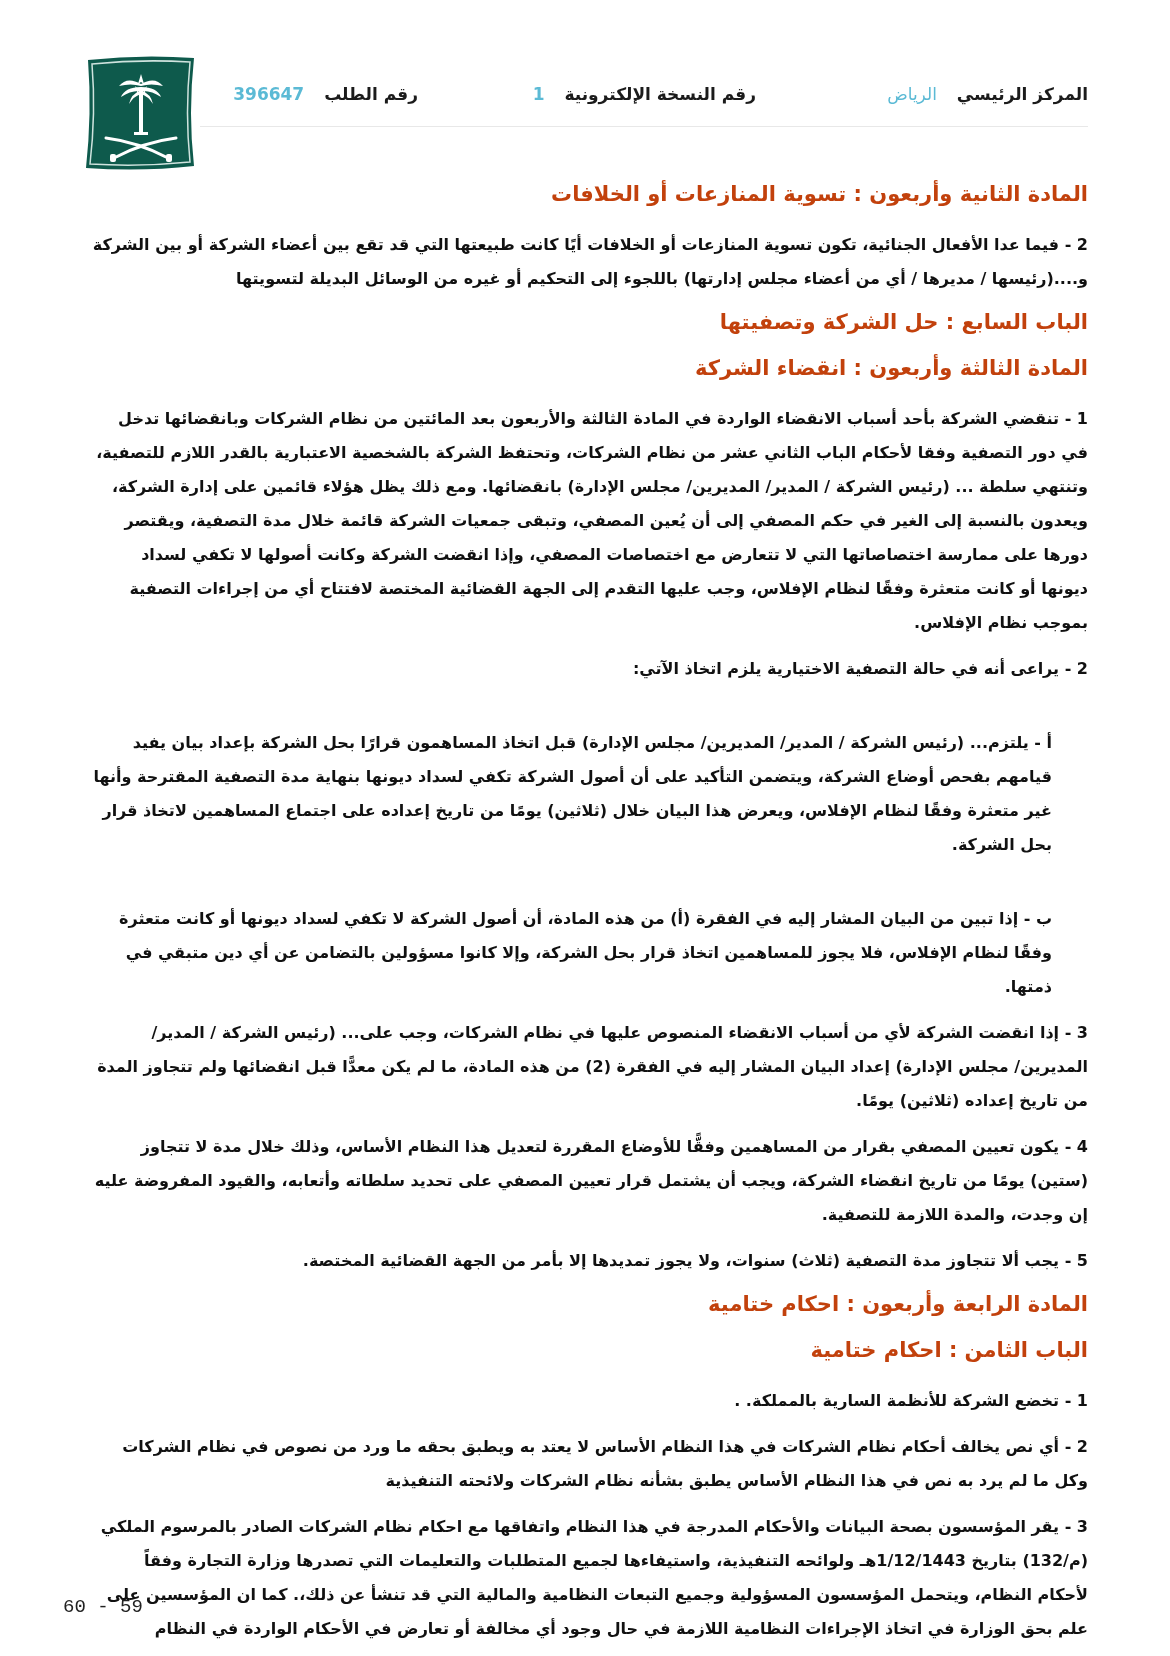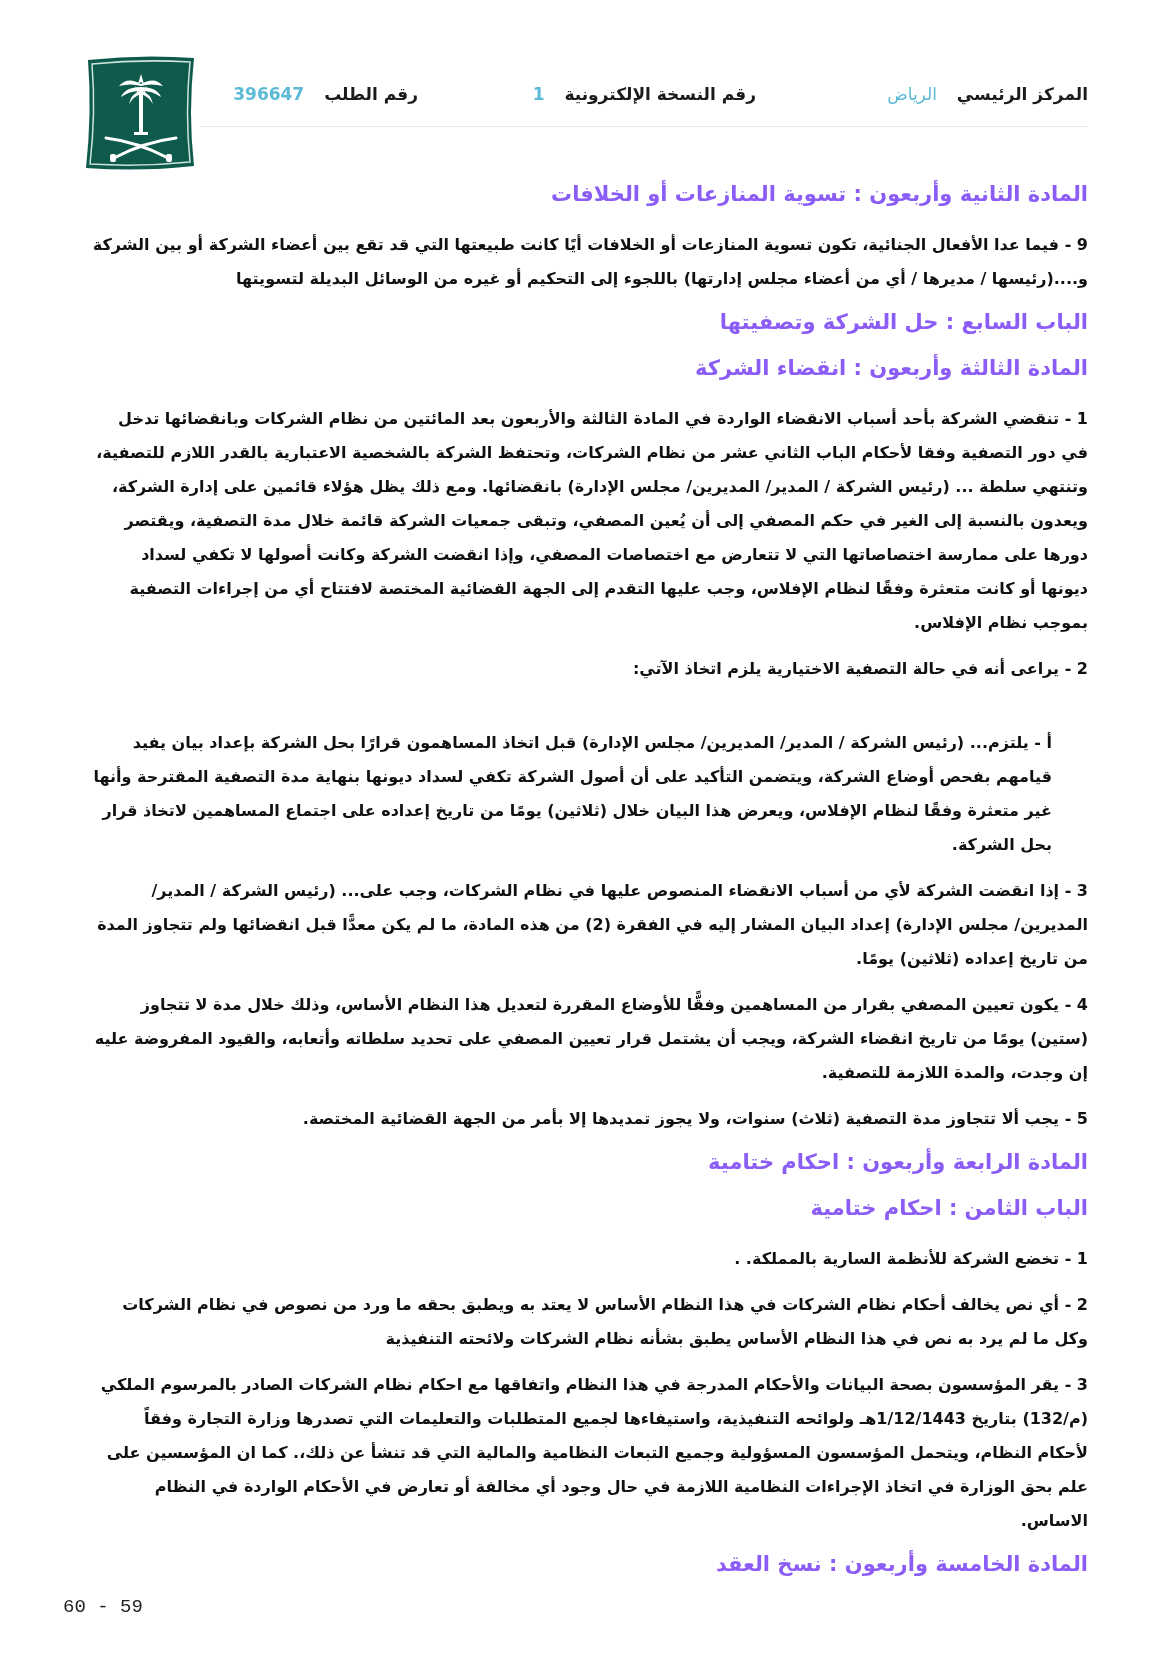--- a/index.html
+++ b/index.html
@@ -15,21 +15,21 @@
   .header .f1 { right: 0; }
   .header .f2 { right: 332px; }
   .header .f3 { right: 670px; }
   .header .lbl { color: #1b1b1b; }
   .header .val { color: #5bbad5; margin-right: 14px; font-weight: normal; margin-left: 16px; }
   .header .f2 .val, .header .f3 .val { font-weight: bold; }
   .header-rule { position: absolute; left: 200px; right: 82px; top: 126px; height: 1px; background: #e8e8e8; }
 
   
   .content { position: absolute; left: 90px; right: 82px; top: 168px; direction: rtl; text-align: right; }
-  .h { color: #8b5cf6; font-weight: bold; font-size: 21px; margin: 14px 0 22px 0; }
+  .h { color: #c2410c; font-weight: bold; font-size: 21px; margin: 14px 0 22px 0; }
   .p { font-size: 16px; font-weight: bold; line-height: 34px; margin: 0 0 12px 0; }
   .sub { padding-right: 36px; margin-top: 40px; }
 
   .footer { position: absolute; left: 63px; top: 1596px; font-family: Liberation Mono, monospace;
             font-size: 19px; color: #222; }
 </style>
 </head>
 <body>
 
 <div class="page">
@@ -72,26 +72,27 @@
     </div>
     <div class="field f3">
       <span class="lbl">رقم الطلب</span>
       <span class="val">396647</span>
     </div>
   </div>
   <div class="header-rule"></div>
 
   <div class="content">
     <div class="h">المادة الثانية وأربعون : تسوية المنازعات أو الخلافات</div>
-    <div class="p">9 - فيما عدا الأفعال الجنائية، تكون تسوية المنازعات أو الخلافات أيًا كانت طبيعتها التي قد تقع بين أعضاء الشركة أو بين الشركة و....(رئيسها / مديرها / أي من أعضاء مجلس إدارتها) باللجوء إلى التحكيم أو غيره من الوسائل البديلة لتسويتها</div>
+    <div class="p">2 - فيما عدا الأفعال الجنائية، تكون تسوية المنازعات أو الخلافات أيًا كانت طبيعتها التي قد تقع بين أعضاء الشركة أو بين الشركة و....(رئيسها / مديرها / أي من أعضاء مجلس إدارتها) باللجوء إلى التحكيم أو غيره من الوسائل البديلة لتسويتها</div>
     <div class="h">الباب السابع : حل الشركة وتصفيتها</div>
     <div class="h">المادة الثالثة وأربعون : انقضاء الشركة</div>
     <div class="p">1 - تنقضي الشركة بأحد أسباب الانقضاء الواردة في المادة الثالثة والأربعون بعد المائتين من نظام الشركات وبانقضائها تدخل في دور التصفية وفقا لأحكام الباب الثاني عشر من نظام الشركات، وتحتفظ الشركة بالشخصية الاعتبارية بالقدر اللازم للتصفية، وتنتهي سلطة ... (رئيس الشركة / المدير/ المديرين/ مجلس الإدارة) بانقضائها. ومع ذلك يظل هؤلاء قائمين على إدارة الشركة، ويعدون بالنسبة إلى الغير في حكم المصفي إلى أن يُعين المصفي، وتبقى جمعيات الشركة قائمة خلال مدة التصفية، ويقتصر دورها على ممارسة اختصاصاتها التي لا تتعارض مع اختصاصات المصفي، وإذا انقضت الشركة وكانت أصولها لا تكفي لسداد ديونها أو كانت متعثرة وفقًا لنظام الإفلاس، وجب عليها التقدم إلى الجهة القضائية المختصة لافتتاح أي من إجراءات التصفية بموجب نظام الإفلاس.</div>
     <div class="p">2 - يراعى أنه في حالة التصفية الاختيارية يلزم اتخاذ الآتي:</div>
     <div class="p sub">أ - يلتزم... (رئيس الشركة / المدير/ المديرين/ مجلس الإدارة) قبل اتخاذ المساهمون قرارًا بحل الشركة بإعداد بيان يفيد قيامهم بفحص أوضاع الشركة، ويتضمن التأكيد على أن أصول الشركة تكفي لسداد ديونها بنهاية مدة التصفية المقترحة وأنها غير متعثرة وفقًا لنظام الإفلاس، ويعرض هذا البيان خلال (ثلاثين) يومًا من تاريخ إعداده على اجتماع المساهمين لاتخاذ قرار بحل الشركة.</div>
+    <div class="p sub">ب - إذا تبين من البيان المشار إليه في الفقرة (أ) من هذه المادة، أن أصول الشركة لا تكفي لسداد ديونها أو كانت متعثرة وفقًا لنظام الإفلاس، فلا يجوز للمساهمين اتخاذ قرار بحل الشركة، وإلا كانوا مسؤولين بالتضامن عن أي دين متبقي في ذمتها.</div>
     <div class="p">3 - إذا انقضت الشركة لأي من أسباب الانقضاء المنصوص عليها في نظام الشركات، وجب على... (رئيس الشركة / المدير/ المديرين/ مجلس الإدارة) إعداد البيان المشار إليه في الفقرة (2) من هذه المادة، ما لم يكن معدًّا قبل انقضائها ولم تتجاوز المدة من تاريخ إعداده (ثلاثين) يومًا.</div>
     <div class="p">4 - يكون تعيين المصفي بقرار من المساهمين وفقًّا للأوضاع المقررة لتعديل هذا النظام الأساس، وذلك خلال مدة لا تتجاوز (ستين) يومًا من تاريخ انقضاء الشركة، ويجب أن يشتمل قرار تعيين المصفي على تحديد سلطاته وأتعابه، والقيود المفروضة عليه إن وجدت، والمدة اللازمة للتصفية.</div>
     <div class="p">5 - يجب ألا تتجاوز مدة التصفية (ثلاث) سنوات، ولا يجوز تمديدها إلا بأمر من الجهة القضائية المختصة.</div>
     <div class="h">المادة الرابعة وأربعون : احكام ختامية</div>
     <div class="h">الباب الثامن : احكام ختامية</div>
     <div class="p">1 - تخضع الشركة للأنظمة السارية بالمملكة. .</div>
     <div class="p">2 - أي نص يخالف أحكام نظام الشركات في هذا النظام الأساس لا يعتد به ويطبق بحقه ما ورد من نصوص في نظام الشركات وكل ما لم يرد به نص في هذا النظام الأساس يطبق بشأنه نظام الشركات ولائحته التنفيذية</div>
     <div class="p">3 - يقر المؤسسون بصحة البيانات والأحكام المدرجة في هذا النظام واتفاقها مع احكام نظام الشركات الصادر بالمرسوم الملكي (م/132) بتاريخ 1/12/1443هـ ولوائحه التنفيذية، واستيفاءها لجميع المتطلبات والتعليمات التي تصدرها وزارة التجارة وفقاً لأحكام النظام، ويتحمل المؤسسون المسؤولية وجميع التبعات النظامية والمالية التي قد تنشأ عن ذلك،. كما ان المؤسسين على علم بحق الوزارة في اتخاذ الإجراءات النظامية اللازمة في حال وجود أي مخالفة أو تعارض في الأحكام الواردة في النظام الاساس.</div>
     <div class="h">المادة الخامسة وأربعون : نسخ العقد</div>
   </div>

